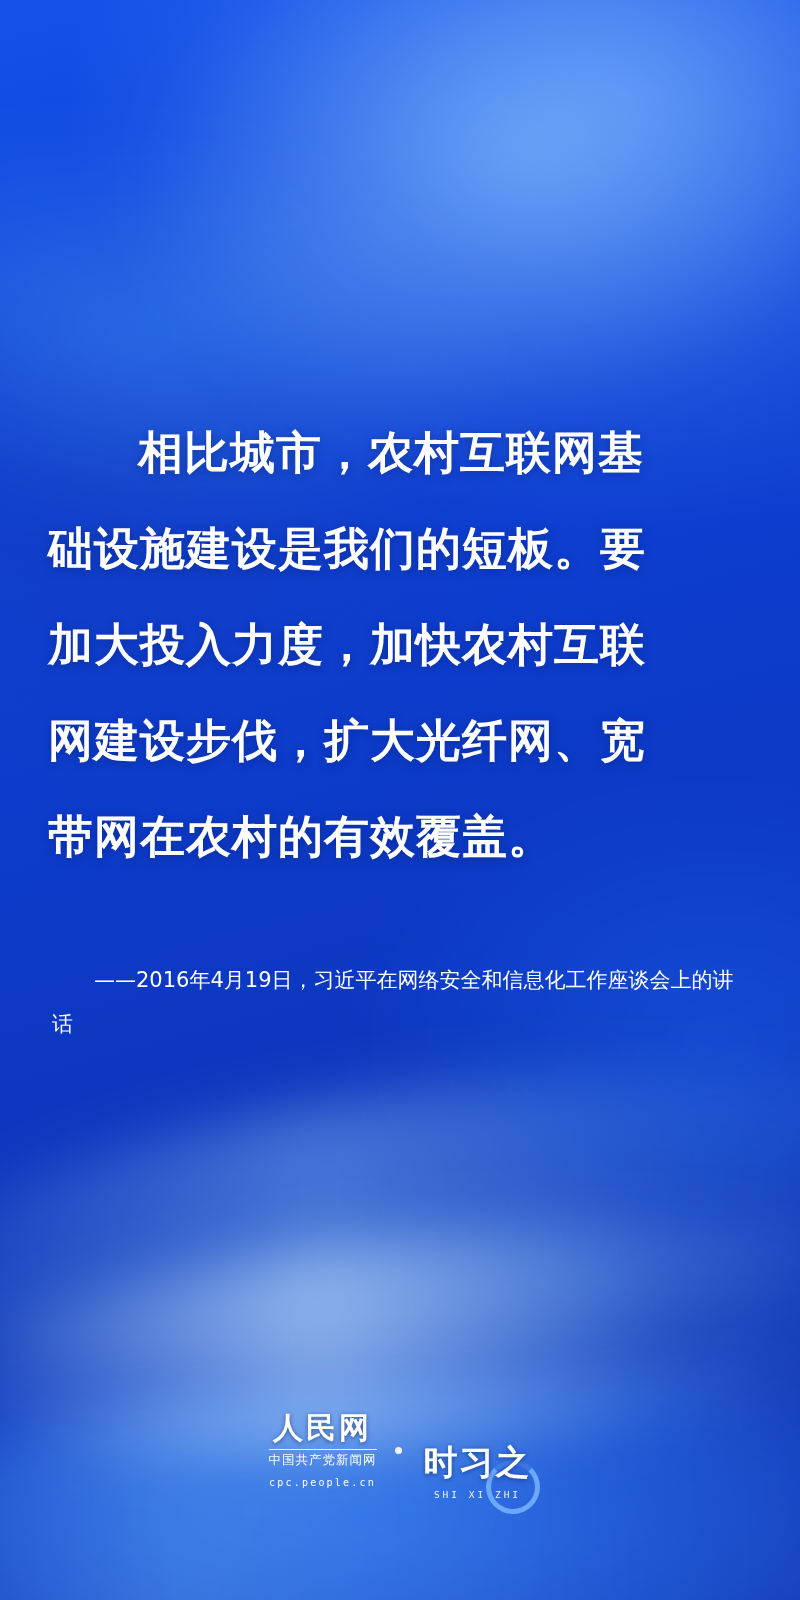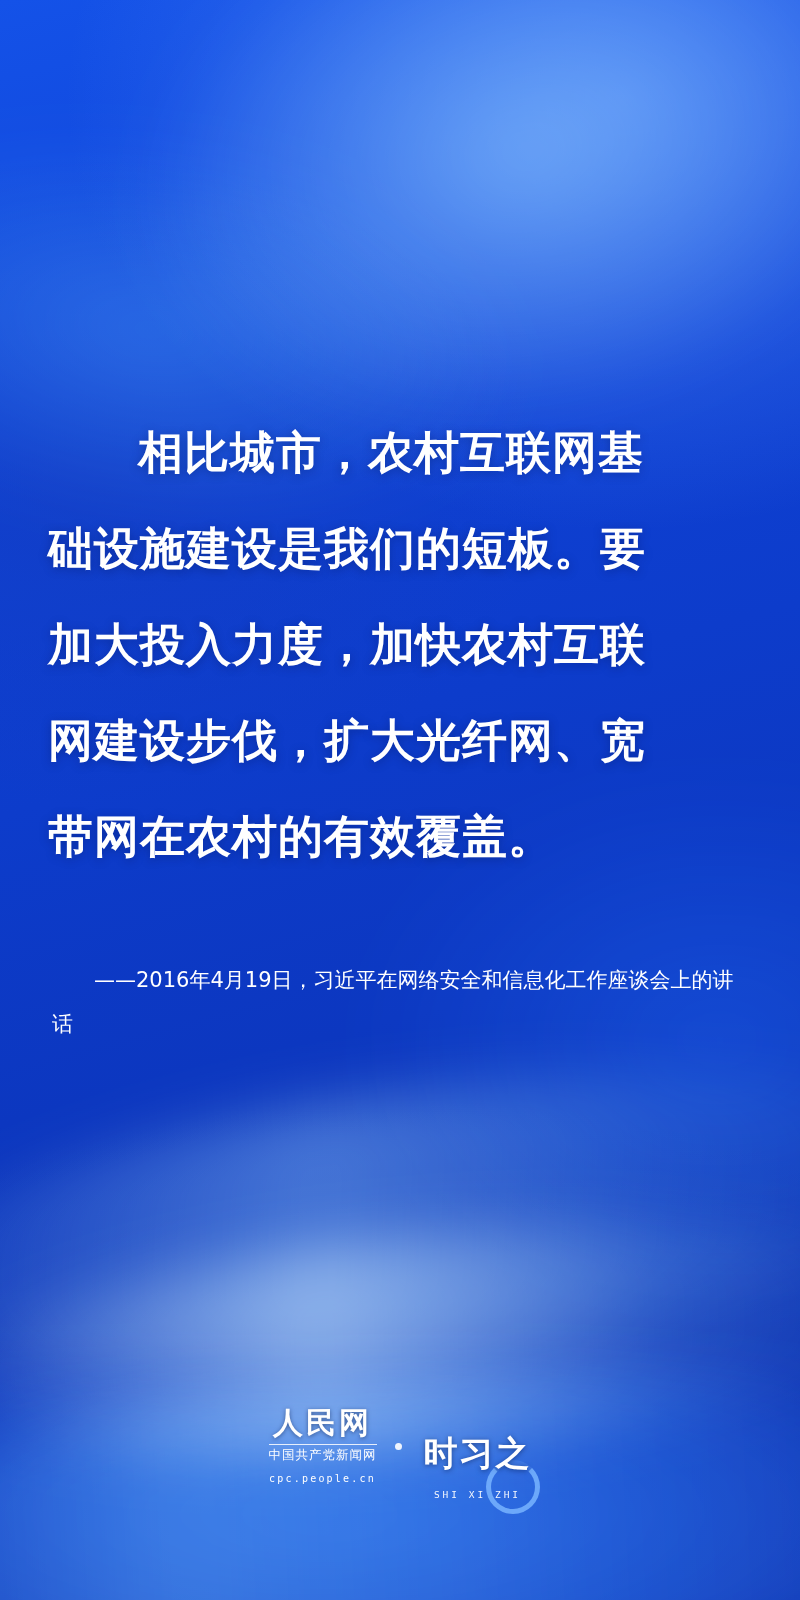--- a/index.html
+++ b/index.html
@@ -166,21 +166,21 @@
     font-size: 34px;
     font-weight: bold;
     letter-spacing: 2px;
     font-family: Liberation Sans, sans-serif;
     text-shadow: 0 1px 5px rgba(0,15,60,0.5);
     position: relative;
     z-index: 2;
     margin-top: 39px;
   }
   .sxz .sxz-sub {
-    margin-top: 12px;
+    margin-top: 3px;
     color: rgba(255,255,255,0.95);
     font-size: 9.5px;
     letter-spacing: 3px;
     font-family: "DejaVu Sans Mono", "Liberation Mono", monospace;
     position: relative;
     z-index: 2;
   }
   .sxz-ring {
     position: absolute;
     z-index: 1;

